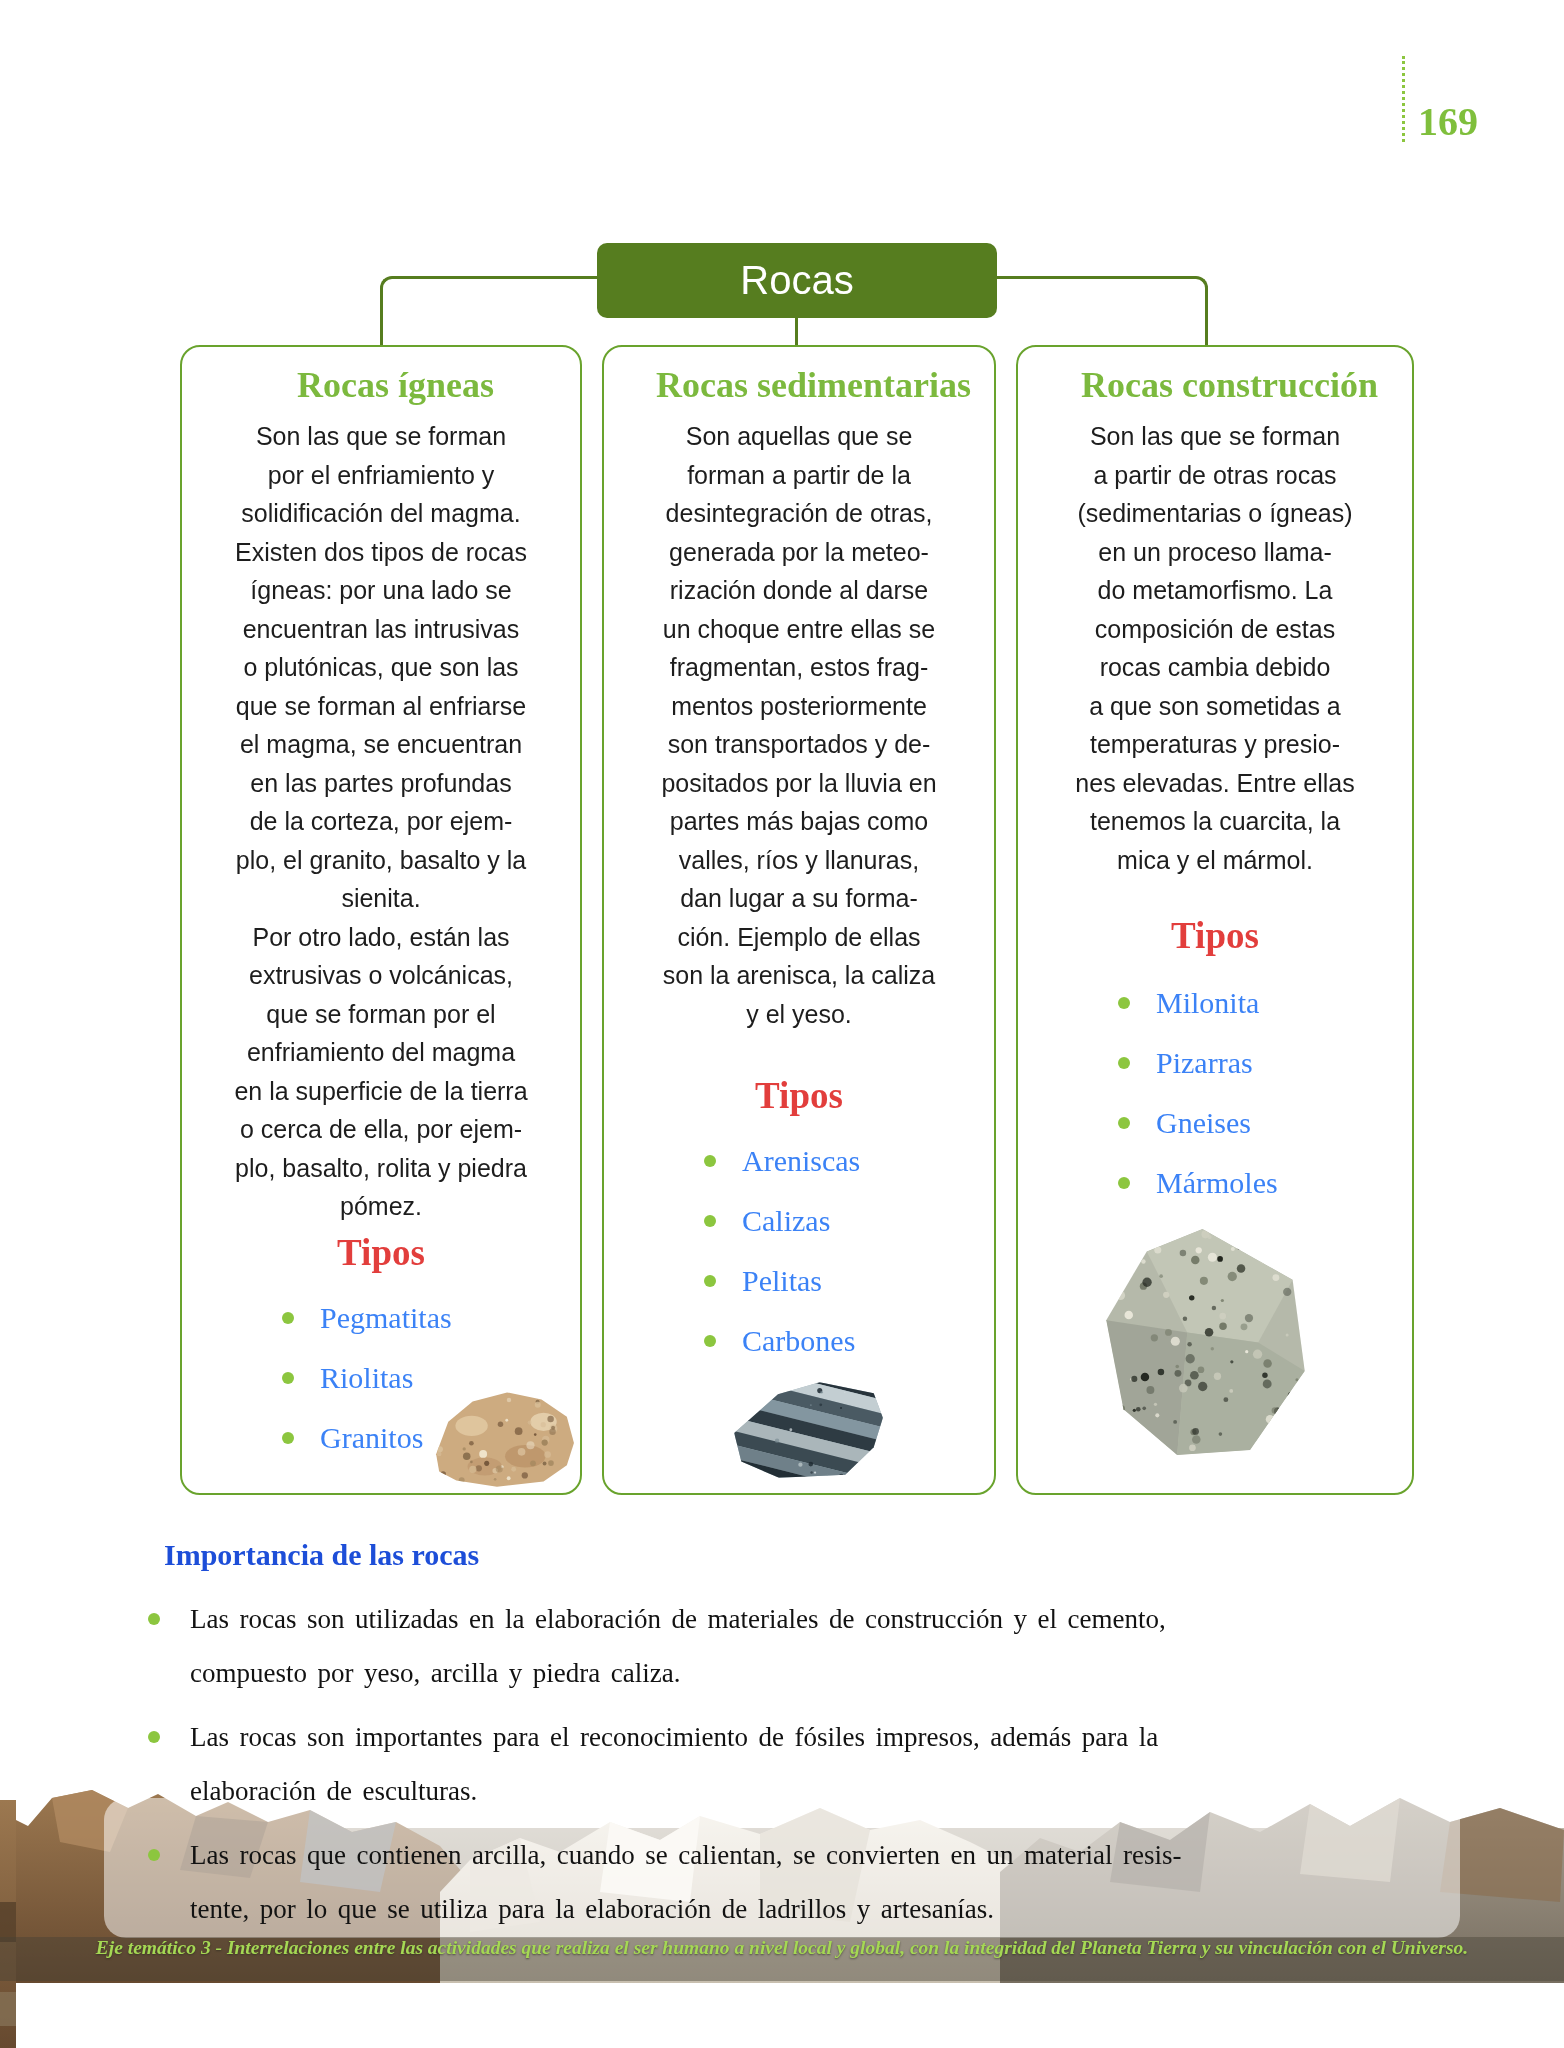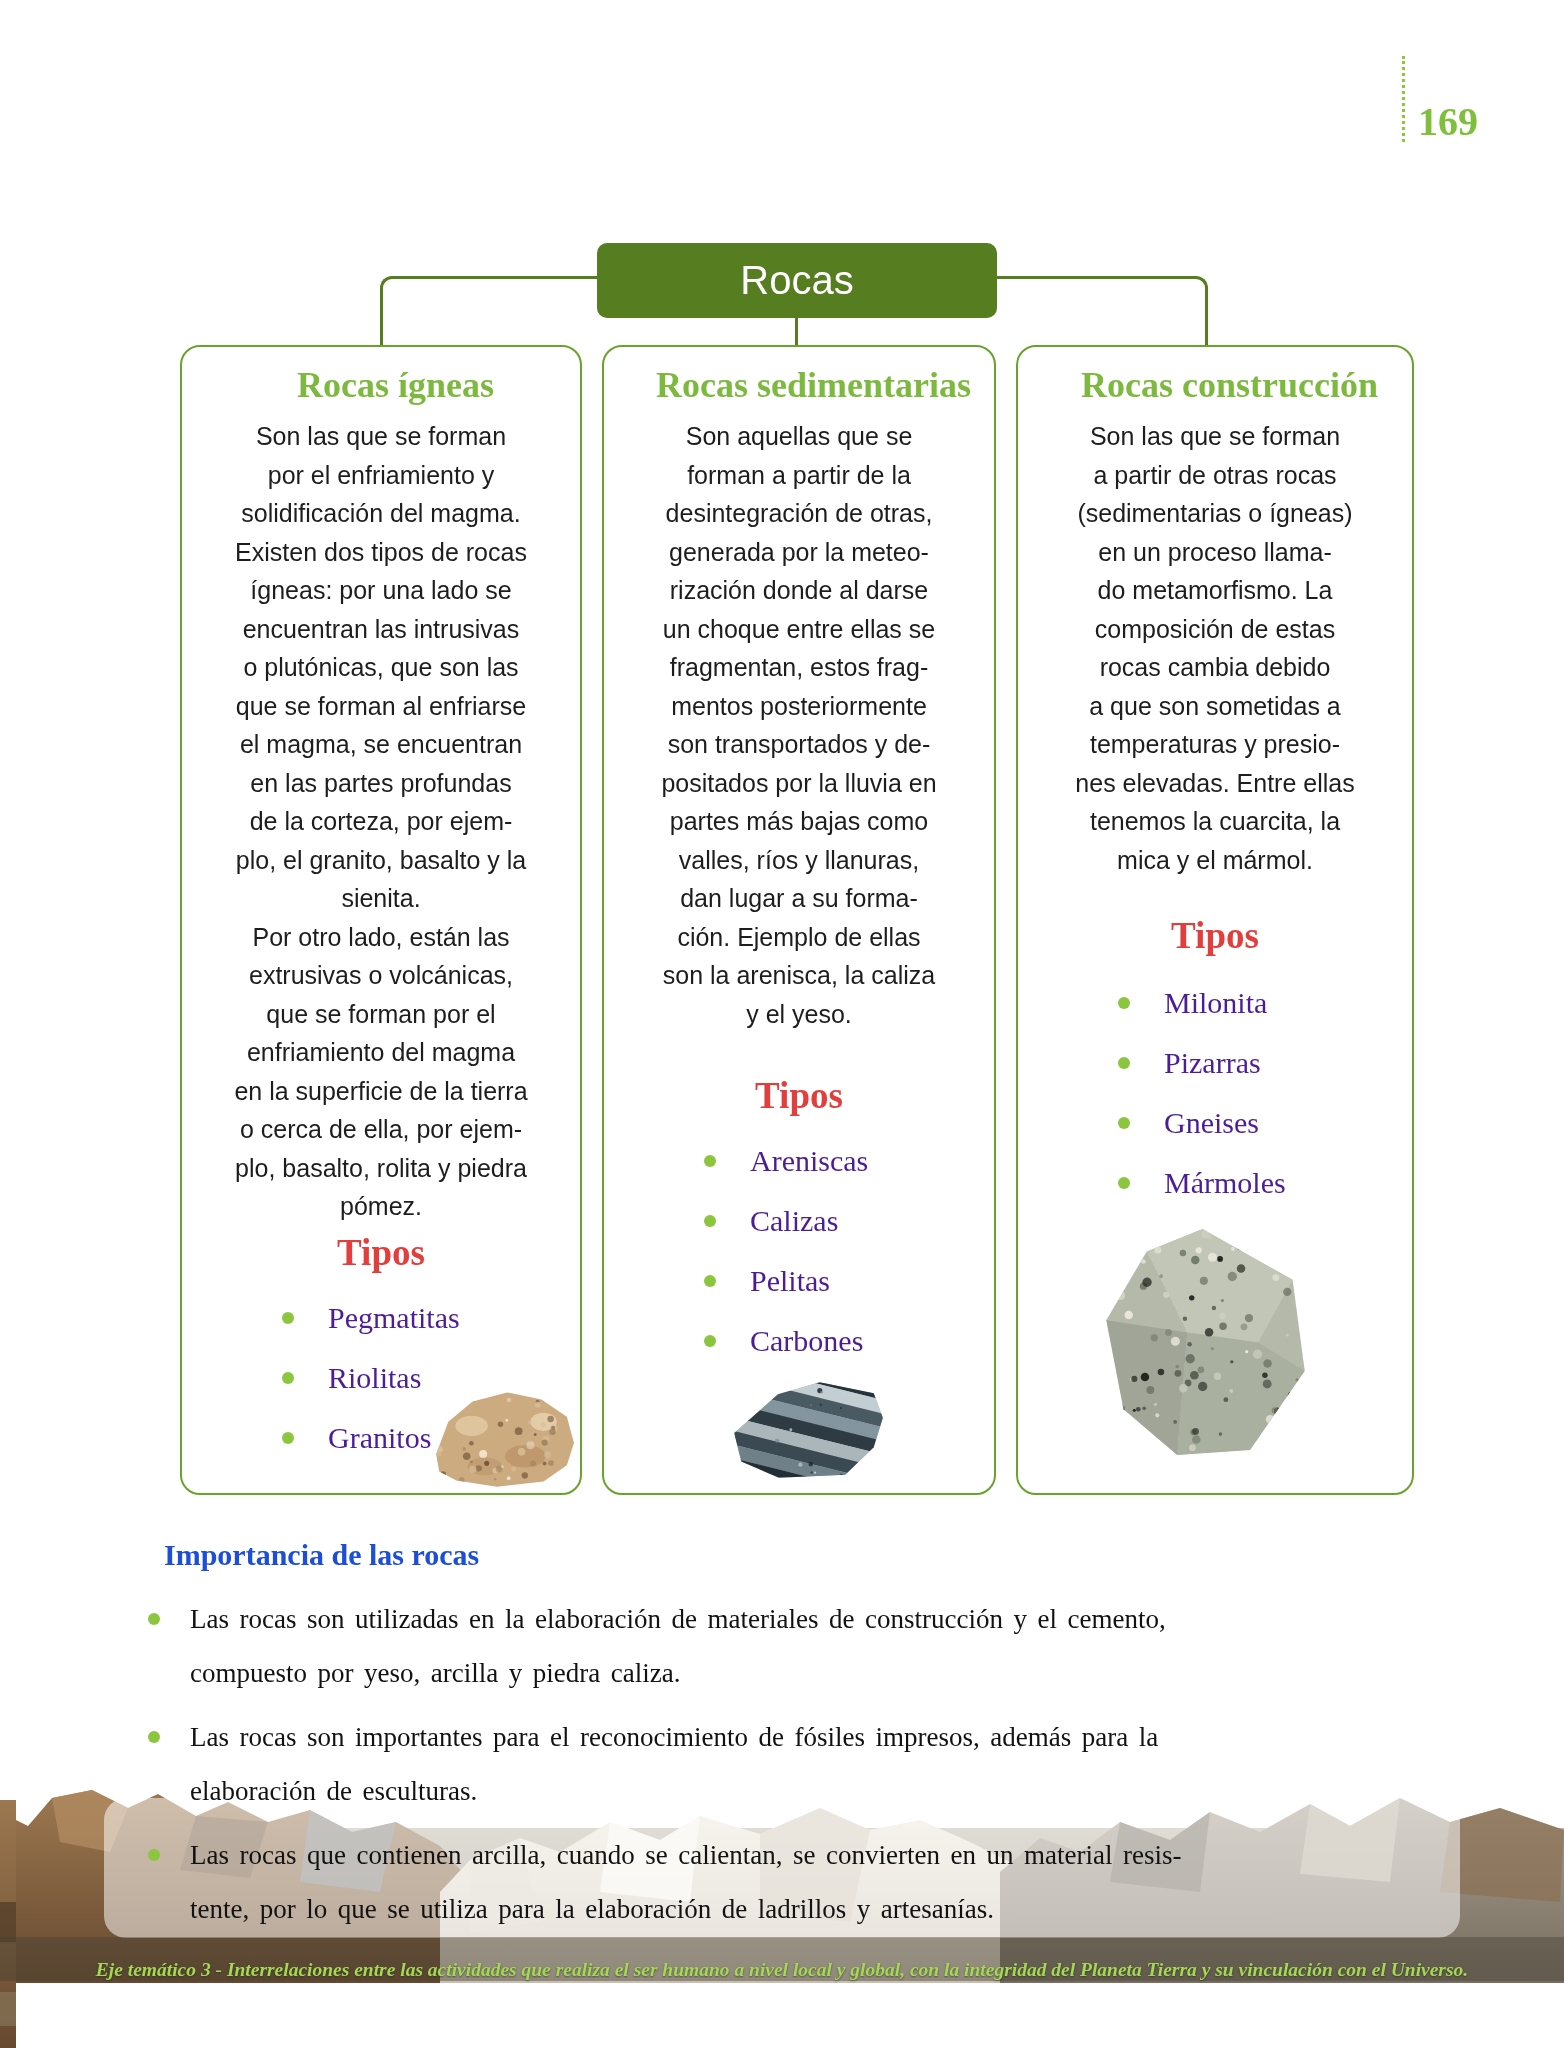--- a/index.html
+++ b/index.html
@@ -35,21 +35,21 @@
   .col-title{margin-top:16px;text-align:center;font-weight:bold;font-size:36px;
              line-height:44px;color:#7cb93e;padding-left:29px;}
   .col-body{margin:10px 8px 0;font-family:"Liberation Sans",sans-serif;font-size:25px;
             line-height:38.5px;text-align:center;white-space:pre-line;color:#1d1d1d;}
   .tipos{margin-top:4px;text-align:center;font-weight:bold;font-size:37px;line-height:46px;
          color:#e23e3c;}
   .col-2 .tipos{margin-top:40px;}
   .col-3 .tipos{margin-top:34px;}
   .types-list{list-style:none;margin:12px 0 0;padding:0 0 0 100px;}
   .col-3 .types-list{margin-top:14px;}
-  .types-list li{display:flex;align-items:center;height:60px;font-size:30px;color:#4c1d95;gap:8px;}
+  .types-list li{display:flex;align-items:center;height:60px;font-size:30px;color:#3b82f6;}
   .dot{width:12px;height:12px;border-radius:50%;background:#8cc63f;margin-right:26px;flex:0 0 auto;}
 
   
   .rock{position:absolute;}
   .rock-1{right:2px;bottom:4px;width:152px;height:104px;}
   .rock-2{left:118px;bottom:10px;width:168px;height:107px;}
   .rock-3{left:78px;bottom:34px;width:218px;height:238px;}
 
   
   .imp-heading{position:absolute;left:140px;top:1538px;font-weight:bold;font-size:30px;
@@ -59,21 +59,21 @@
   .imp-dot{width:12px;height:12px;border-radius:50%;background:#8cc63f;margin:21px 30px 0 0;
            flex:0 0 auto;}
   .imp-text{font-size:27px;line-height:54px;word-spacing:0.14em;white-space:pre-line;
             text-align:justify;color:#121212;width:1210px;}
 
   
   .photo{position:absolute;left:0;top:1782px;width:1564px;height:266px;z-index:1;}
   .photo-overlay{position:absolute;left:104px;top:1798px;width:1356px;height:140px;
                  background:rgba(255,255,255,0.52);border-radius:22px;z-index:2;}
   .caption-band{position:absolute;left:0;top:1937px;width:1564px;height:44px;
-                background:rgba(70,64,52,0.42);z-index:3;display:flex;align-items:flex-end;
+                background:rgba(70,64,52,0.42);z-index:3;display:flex;align-items:flex-start;
                 justify-content:center;}
   .caption{font-style:italic;font-weight:bold;font-size:19.5px;color:#a5d854;
            text-shadow:0 1px 2px rgba(40,40,30,0.65);white-space:nowrap;}
 </style>
 </head>
 <body>
 
 <div id="page">
 
   <div class="pagenum-block">

